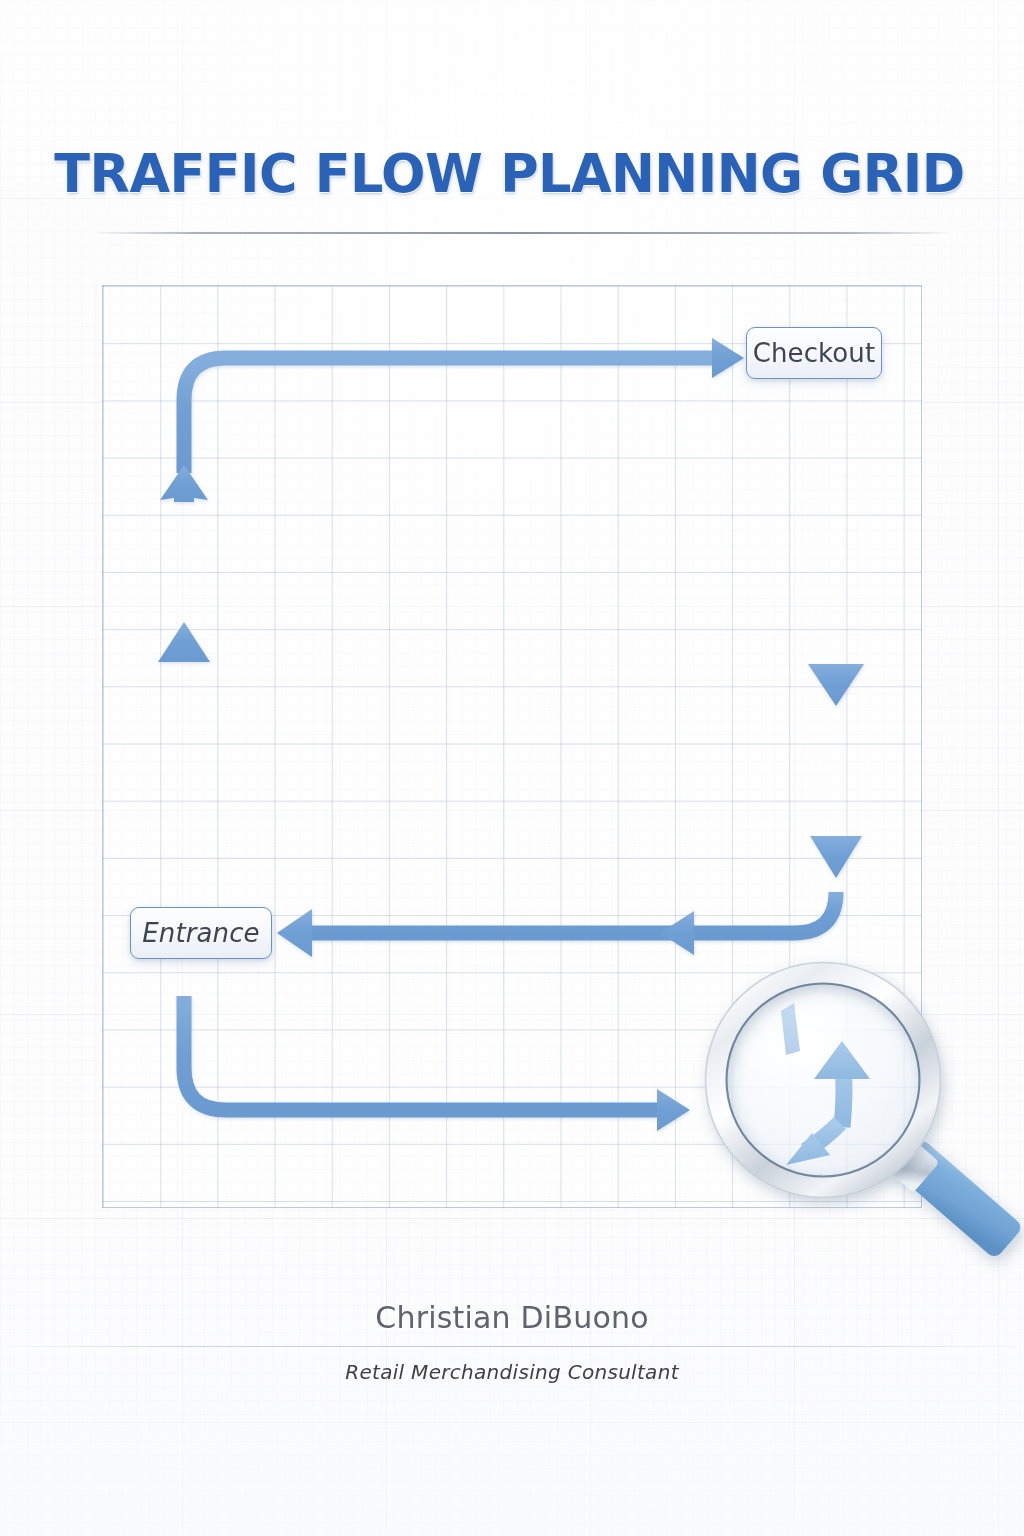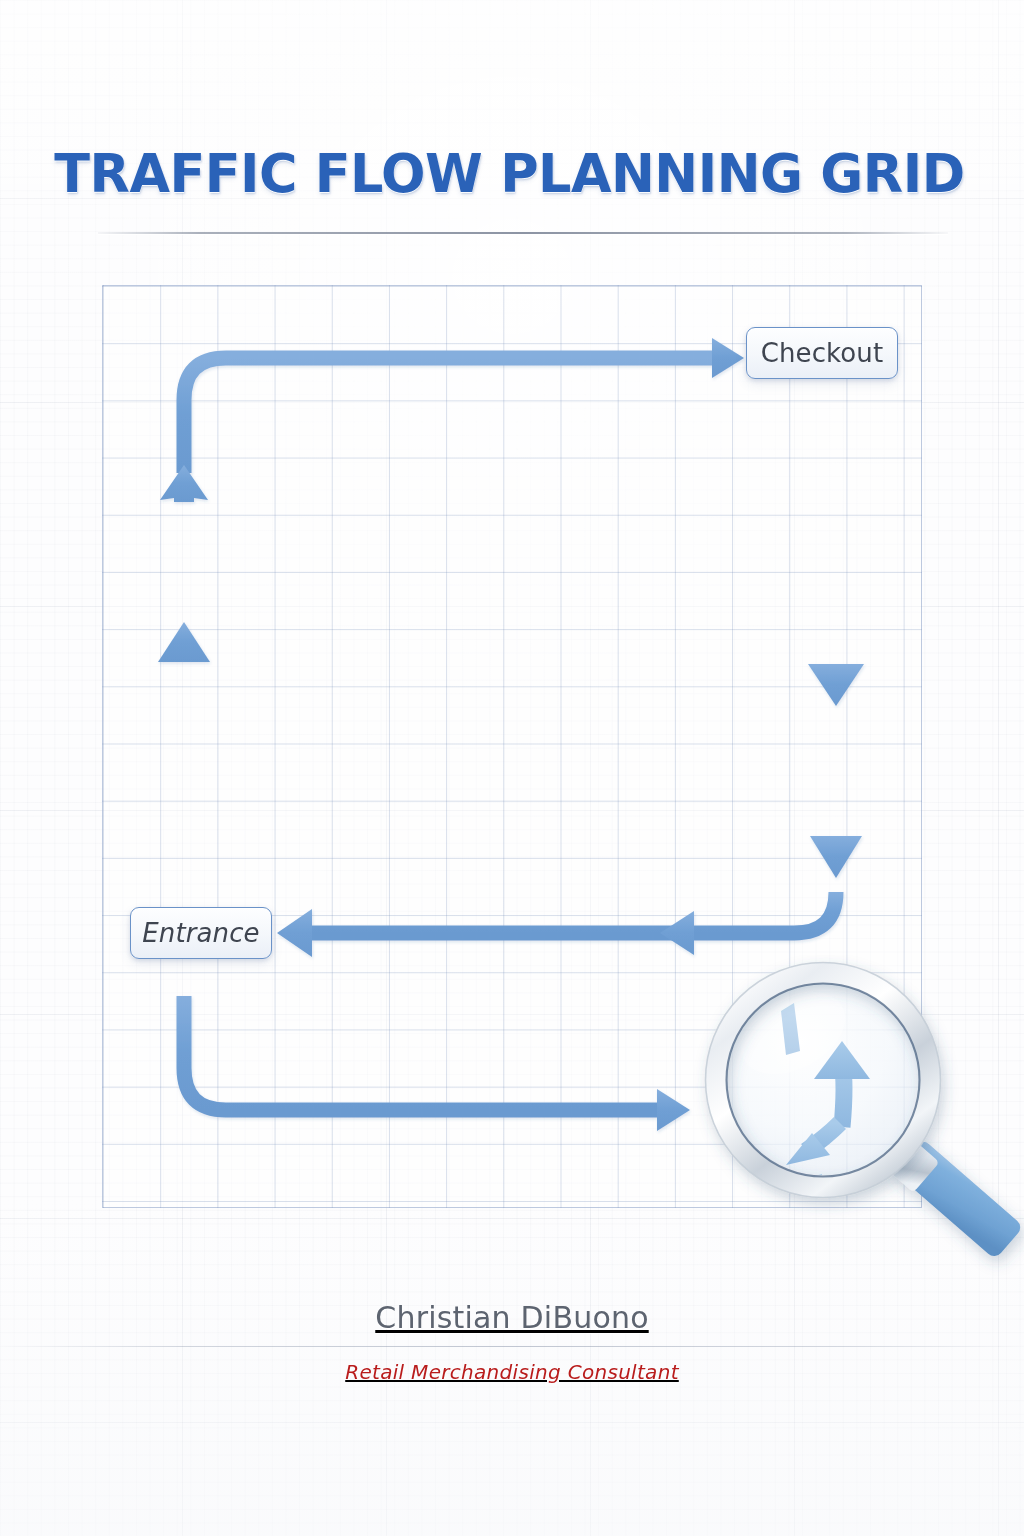--- a/index.html
+++ b/index.html
@@ -116,21 +116,21 @@
     align-items: center;
     justify-content: center;
     color: #3f4550;
     font-family: "DejaVu Sans", sans-serif;
     font-size: 26px;
     letter-spacing: 0.1px;
   }
   #node-checkout {
     left: 746px;
     top: 327px;
-    width: 152px;
+    width: 136px;
     height: 52px;
   }
   #node-entrance {
     left: 130px;
     top: 907px;
     width: 142px;
     height: 52px;
     font-style: italic;
   }
 
@@ -144,21 +144,20 @@
     pointer-events: none;
   }
   #magnifier svg { display: block; }
 
   
   #footer {
     position: absolute;
     left: 0; right: 0;
     top: 1300px;
     text-align: center;
-    text-decoration: underline;
   }
   #author-name {
     font-family: "DejaVu Sans", sans-serif;
     font-size: 30px;
     color: #5d6470;
     letter-spacing: 0.2px;
     text-shadow: 0 1px 0 rgba(255,255,255,0.9);
   }
   #footer-divider {
     margin: 11px auto 0 auto;
@@ -169,21 +168,21 @@
       rgba(150,160,178,0.40) 18%,
       rgba(142,152,172,0.52) 50%,
       rgba(150,160,178,0.38) 82%,
       rgba(170,178,192,0.0) 100%);
   }
   #author-role {
     margin-top: 13px;
     font-family: "DejaVu Sans", sans-serif;
     font-style: italic;
     font-size: 20px;
-    color: #b91c1c;
+    color: #404040;
     letter-spacing: 0.3px;
   }
 </style>
 </head>
 <body>
 
 <div id="page-bg"></div>
 <div id="page-sheen"></div>
 
 <div id="title-area">

